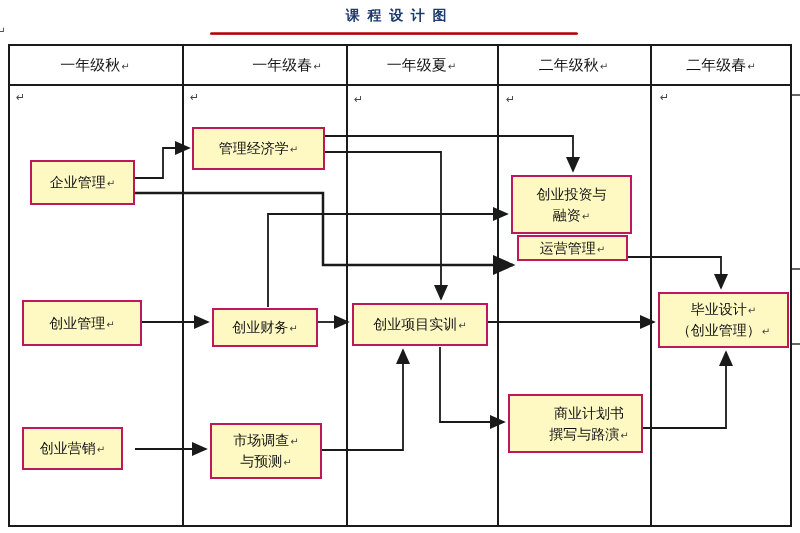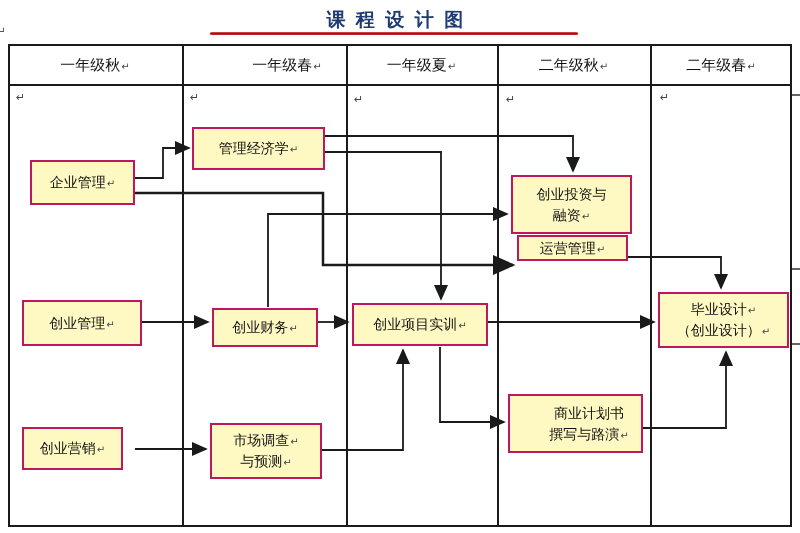--- a/index.html
+++ b/index.html
@@ -1,21 +1,21 @@
 <!DOCTYPE html>
 <html><head>
 <meta charset="utf-8">
 <style>
   html,body{margin:0;padding:0;background:#ffffff;}
   body{font-family:"Liberation Sans","DejaVu Sans",sans-serif;}
   .page{position:relative;width:800px;height:533px;background:#fff;overflow:hidden;}
 
   
   .title{position:absolute;left:0;top:7px;width:100%;text-align:center;
-         font-size:19px;font-weight:bold;color:#1f3a70;letter-spacing:0.55em;}
+         font-size:14px;font-weight:bold;color:#1f3a70;letter-spacing:0.55em;}
   .red-rule{position:absolute;left:210px;top:32px;width:368px;height:3px;
             background:linear-gradient(#d96a6a,#b00000 45%,#c83c3c);border-radius:2px;}
   .page-mark{position:absolute;left:-4px;top:24px;font-size:12px;color:#555;}
 
   
   .tbl{position:absolute;left:8px;top:44px;width:784px;height:483px;
        border:2px solid #1a1a1a;box-sizing:border-box;}
   .vline{position:absolute;top:44px;height:483px;width:2px;background:#1a1a1a;}
   .hdr-sep{position:absolute;left:8px;top:84px;width:784px;height:2px;background:#1a1a1a;}
   .hcell{position:absolute;top:46px;height:38px;line-height:38px;text-align:center;
@@ -125,16 +125,16 @@
   </div>
   <div class="node n8">
     <div><span>运营管理</span><span class="mark">↵</span></div>
   </div>
   <div class="node n9">
     <div><span>商业计划书</span></div>
     <div><span>撰写与路演</span><span class="mark">↵</span></div>
   </div>
   <div class="node n10">
     <div><span>毕业设计</span><span class="mark">↵</span></div>
-    <div><span>（创业设计）</span><span class="mark">↵</span></div>
+    <div><span>（创业管理）</span><span class="mark">↵</span></div>
   </div>
 
 </div>
 
 </body></html>

